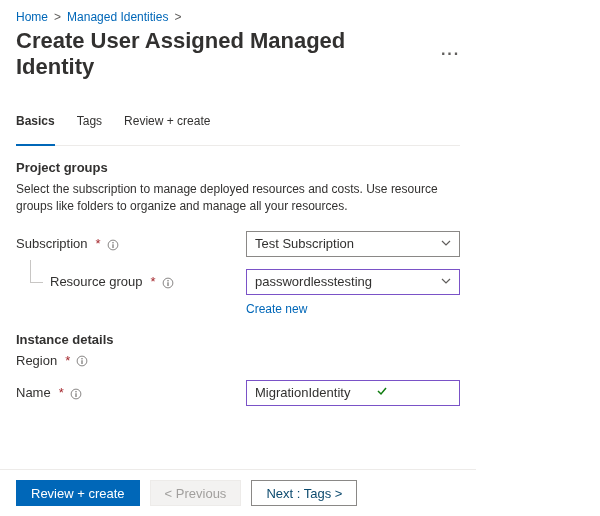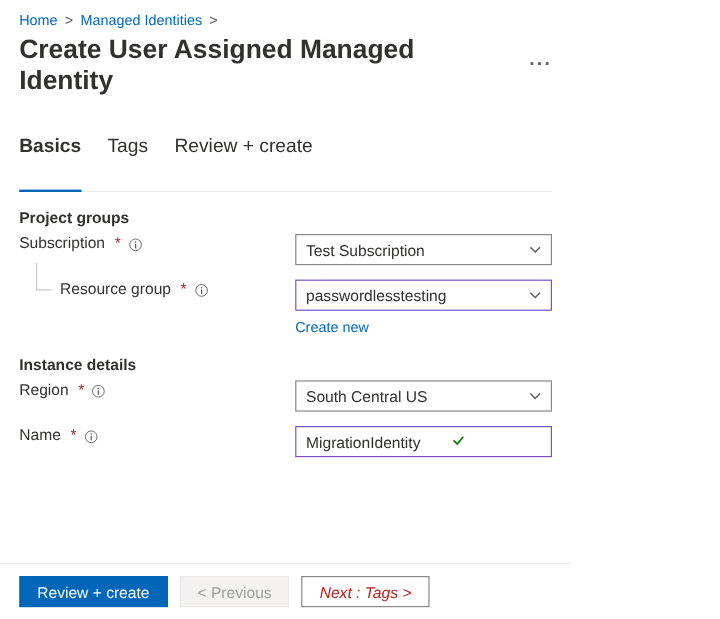--- a/index.html
+++ b/index.html
@@ -4,42 +4,42 @@
 <style>
   * { box-sizing: border-box; }
   html, body { margin:0; padding:0; font-family: "Segoe UI", Arial, sans-serif; font-size:13px; color:#323130; background:#fff; }
   .page { width:476px; height:516px; position:relative; padding:10px 16px 0 16px; }
   .breadcrumb { font-size:12px; display:flex; align-items:center; gap:6px; margin-bottom:4px; }
   .breadcrumb a { color:#0067b8; text-decoration:none; }
   .breadcrumb .sep { color:#605e5c; }
   h1.title { font-size:22px; font-weight:600; margin:2px 0 28px 0; display:flex; align-items:center; gap:16px; }
   .ellipsis { color:#605e5c; font-size:16px; line-height:1; letter-spacing:1px; }
   .tabs { display:flex; gap:22px; border-bottom:1px solid #edebe9; margin-bottom:14px; }
-  .tab { padding:6px 0 26px 0; font-size:16px; color:#323130; cursor:pointer; }
+  .tab { padding:6px 0 16px 0; font-size:12px; color:#323130; cursor:pointer; }
   .tab.active { font-weight:600; border-bottom:2px solid #0067b8; margin-bottom:-1px; }
   .section-head { font-size:13px; font-weight:600; margin:6px 0 6px 0; }
   .section-desc { font-size:12px; color:#323130; margin:0 0 16px 0; line-height:1.4; max-width:560px; }
-  .form-row { display:flex; align-items:flex-start; margin-bottom:12px; }
+  .form-row { display:flex; align-items:center; margin-bottom:12px; }
   .label-col { width:230px; font-size:13px; display:flex; align-items:center; gap:6px; }
   .indent { padding-left:34px; position:relative; }
   .indent::before { content:""; position:absolute; left:14px; top:-14px; width:12px; height:22px; border-left:1px solid #c8c6c4; border-bottom:1px solid #c8c6c4; }
   .req { color:#a4262c; margin-left:2px; }
   .info-icon svg { width:12px; height:12px; vertical-align:middle; }
   .field-col { flex:1; }
   .select, .textbox { width:100%; height:26px; border:1px solid #8a8886; background:#fff; position:relative; display:flex; align-items:center; padding:0 8px; font-size:13px;gap:26px; }
   .select.hl, .textbox.hl { border:1px solid #7a52c7; }
   .select .val { flex:1; white-space:nowrap; overflow:hidden; }
   .chev { color:#605e5c; }
   .check { color:#107c10; }
   .link { color:#0067b8; font-size:12px; text-decoration:none; cursor:pointer; display:inline-block; }
   .createnew-row { margin:-6px 0 16px 230px; }
   .footer { position:absolute; left:0; right:0; bottom:0; border-top:1px solid #edebe9; padding:10px 16px; display:flex; gap:10px; background:#fff; }
   .btn { height:26px; padding:0 14px; font-size:13px; border:1px solid transparent; cursor:pointer; display:inline-flex; align-items:center; }
   .btn.primary { background:#0067b8; color:#fff; }
-  .btn.secondary { background:#fff; border:1px solid #8a8886; color:#b91c1c;font-style:italic; }
+  .btn.secondary { background:#fff; border:1px solid #8a8886; color:#0c4a6e; }
   .btn.disabled { background:#f3f2f1; border:1px solid #edebe9; color:#a19f9d; cursor:default; }
 </style>
 </head>
 <body>
 
 <div class="page">
 
   <div class="breadcrumb">
     <a href="#">Home</a>
     <span class="sep">&gt;</span>
@@ -53,20 +53,21 @@
   </h1>
 
   <div class="tabs">
     <div class="tab active">Basics</div>
     <div class="tab">Tags</div>
     <div class="tab">Review + create</div>
   </div>
 
   <div>
     <div class="section-head">Project groups</div>
+    <p class="section-desc">Select the subscription to manage deployed resources and costs. Use resource groups like folders to organize and manage all your resources.</p>
 
     <div class="form-row">
       <div class="label-col">
         <span>Subscription</span>
           <span class="req">*</span>
         <span class="info-icon">
           <svg viewBox="0 0 16 16">
               <circle cx="8" cy="8" r="6.5" fill="none" stroke="#605e5c" stroke-width="1"></circle>
               <circle cx="8" cy="5" r="0.9" fill="#605e5c"></circle>
               <rect x="7.3" y="7" width="1.4" height="5" fill="#605e5c"></rect>
@@ -122,30 +123,20 @@
         <span>Region</span>
           <span class="req">*</span>
         <span class="info-icon">
           <svg viewBox="0 0 16 16">
               <circle cx="8" cy="8" r="6.5" fill="none" stroke="#605e5c" stroke-width="1"></circle>
               <circle cx="8" cy="5" r="0.9" fill="#605e5c"></circle>
               <rect x="7.3" y="7" width="1.4" height="5" fill="#605e5c"></rect>
             </svg>
         </span>
       </div>
-      <div class="field-col">
-        <div class="select">
-          <span class="val">South Central US</span>
-          <span class="chev">
-            <svg width="10" height="10" viewBox="0 0 10 10">
-                <path d="M1 3 L5 7 L9 3" fill="none" stroke="#605e5c" stroke-width="1.2"></path>
-              </svg>
-          </span>
-        </div>
-      </div>
     </div>
 
     <div class="form-row">
       <div class="label-col">
         <span>Name</span>
           <span class="req">*</span>
         <span class="info-icon">
           <svg viewBox="0 0 16 16">
               <circle cx="8" cy="8" r="6.5" fill="none" stroke="#605e5c" stroke-width="1"></circle>
               <circle cx="8" cy="5" r="0.9" fill="#605e5c"></circle>

